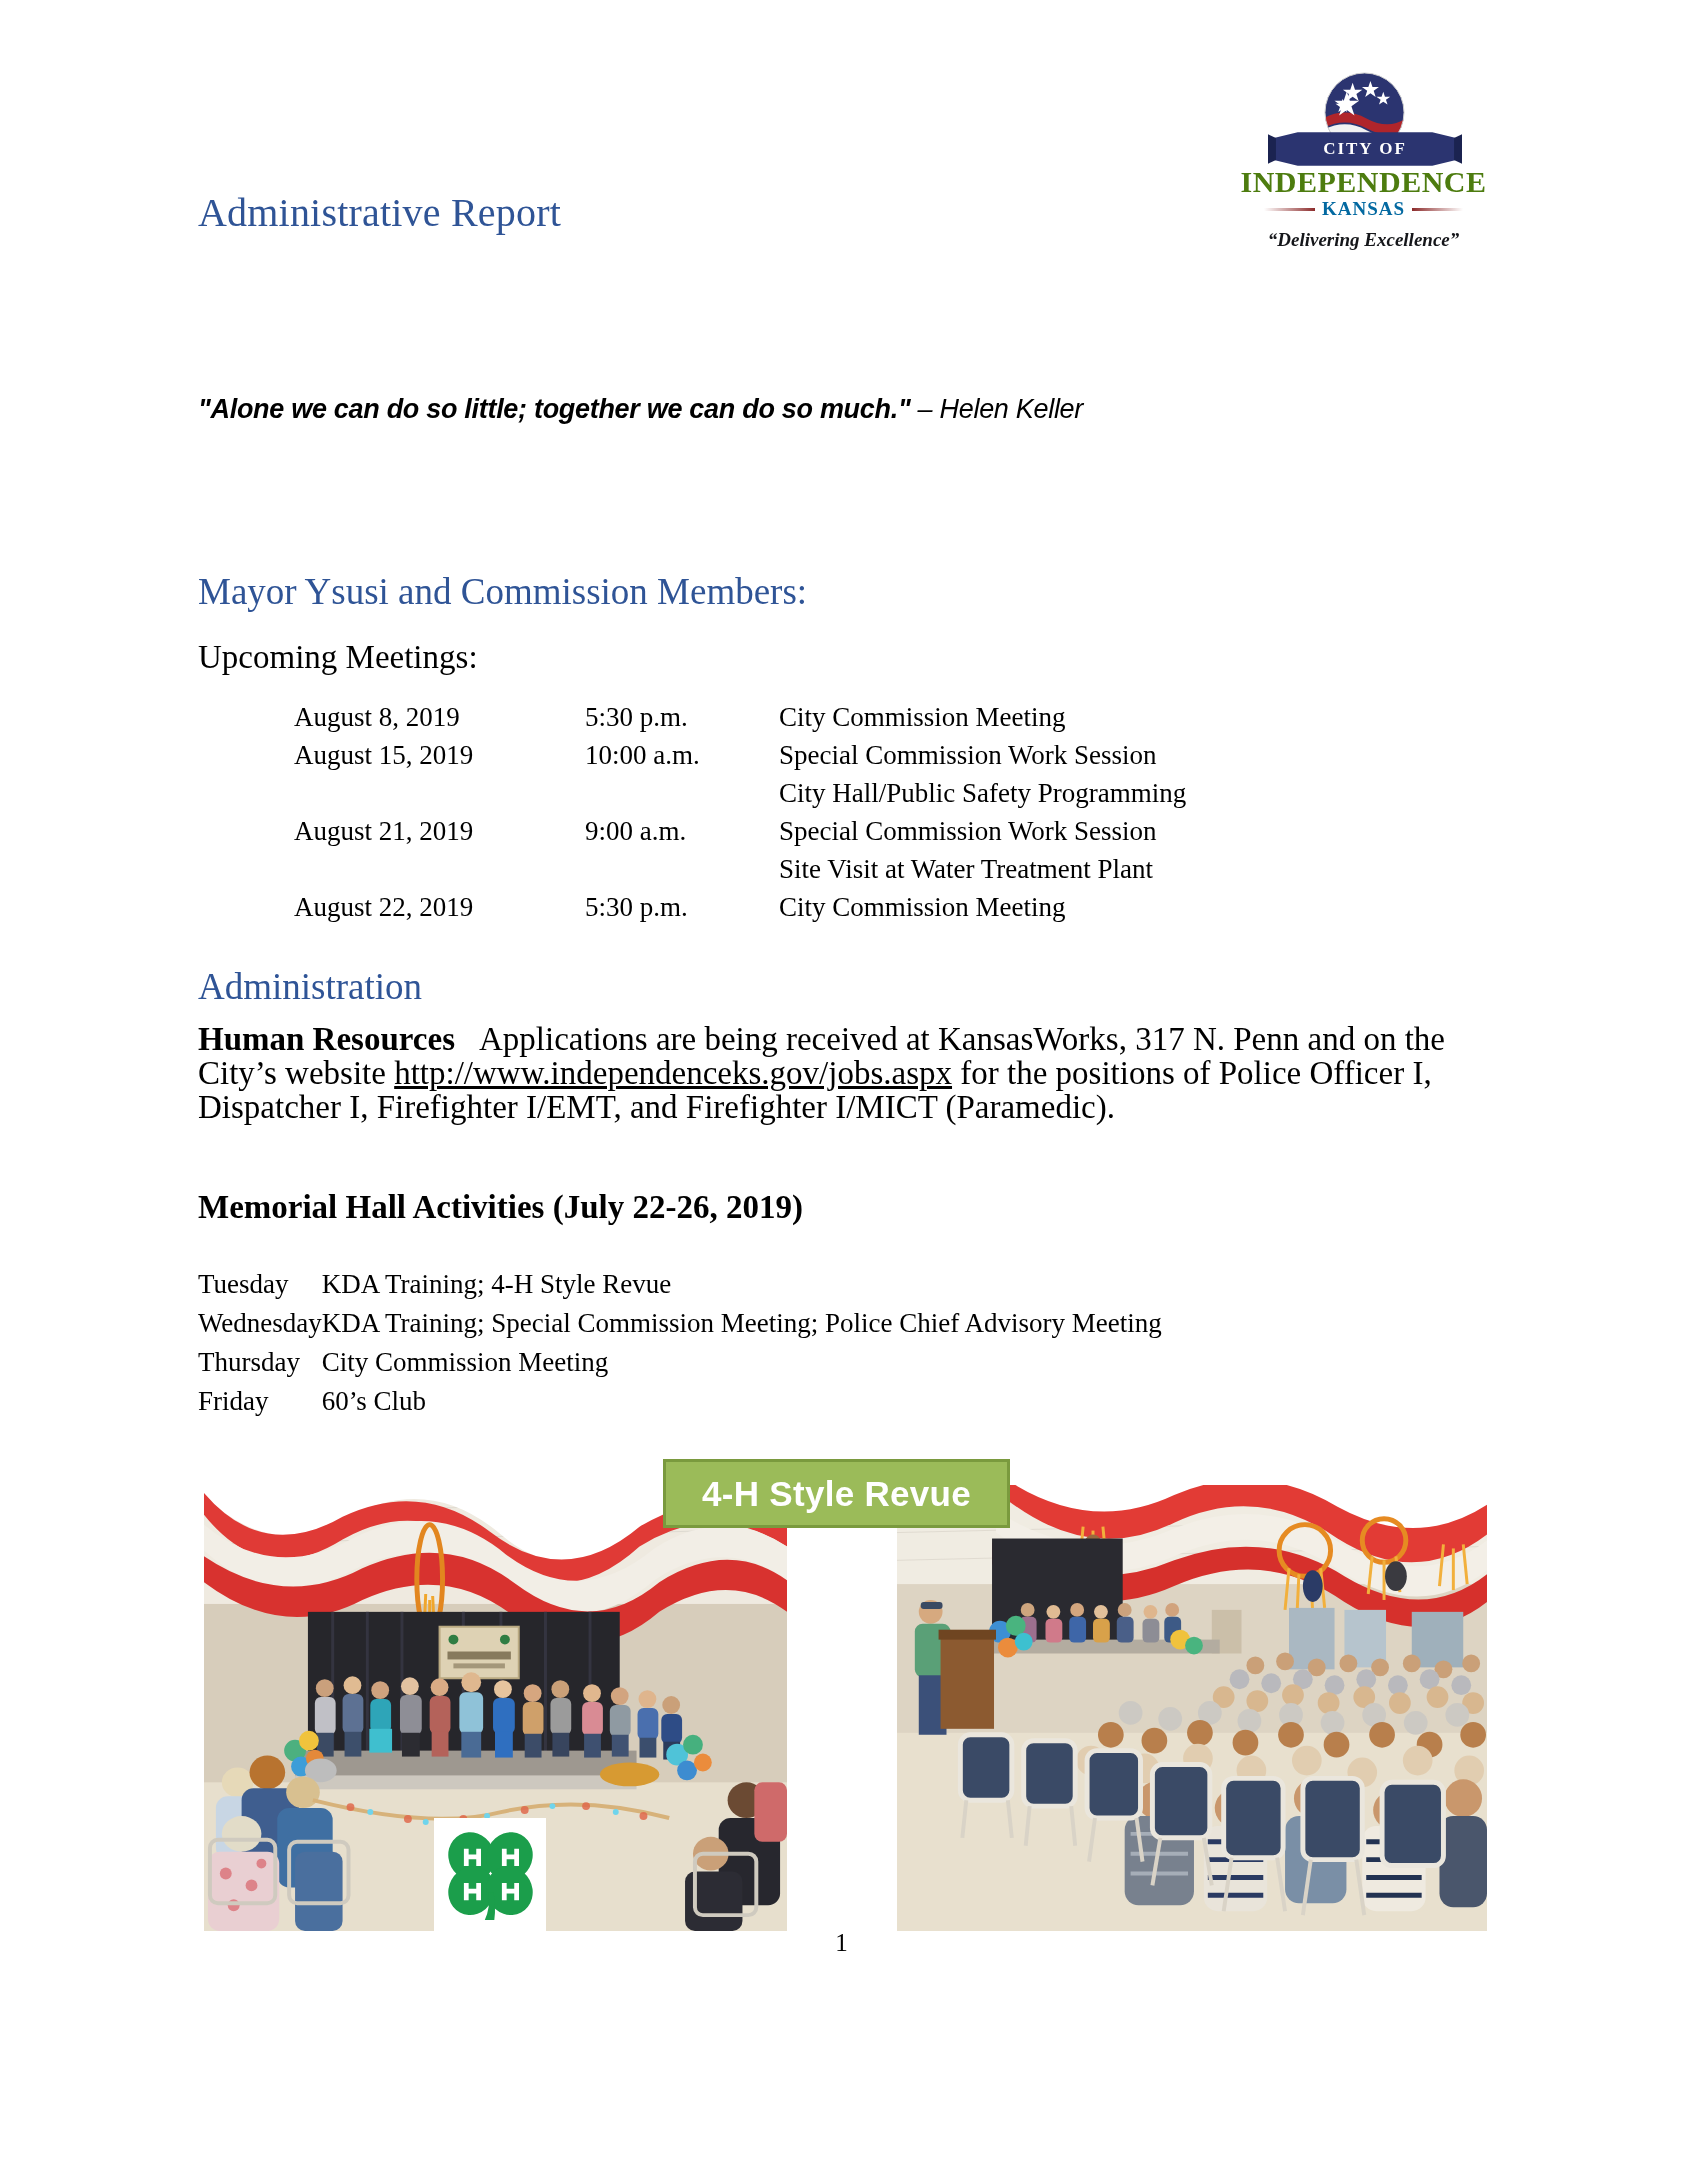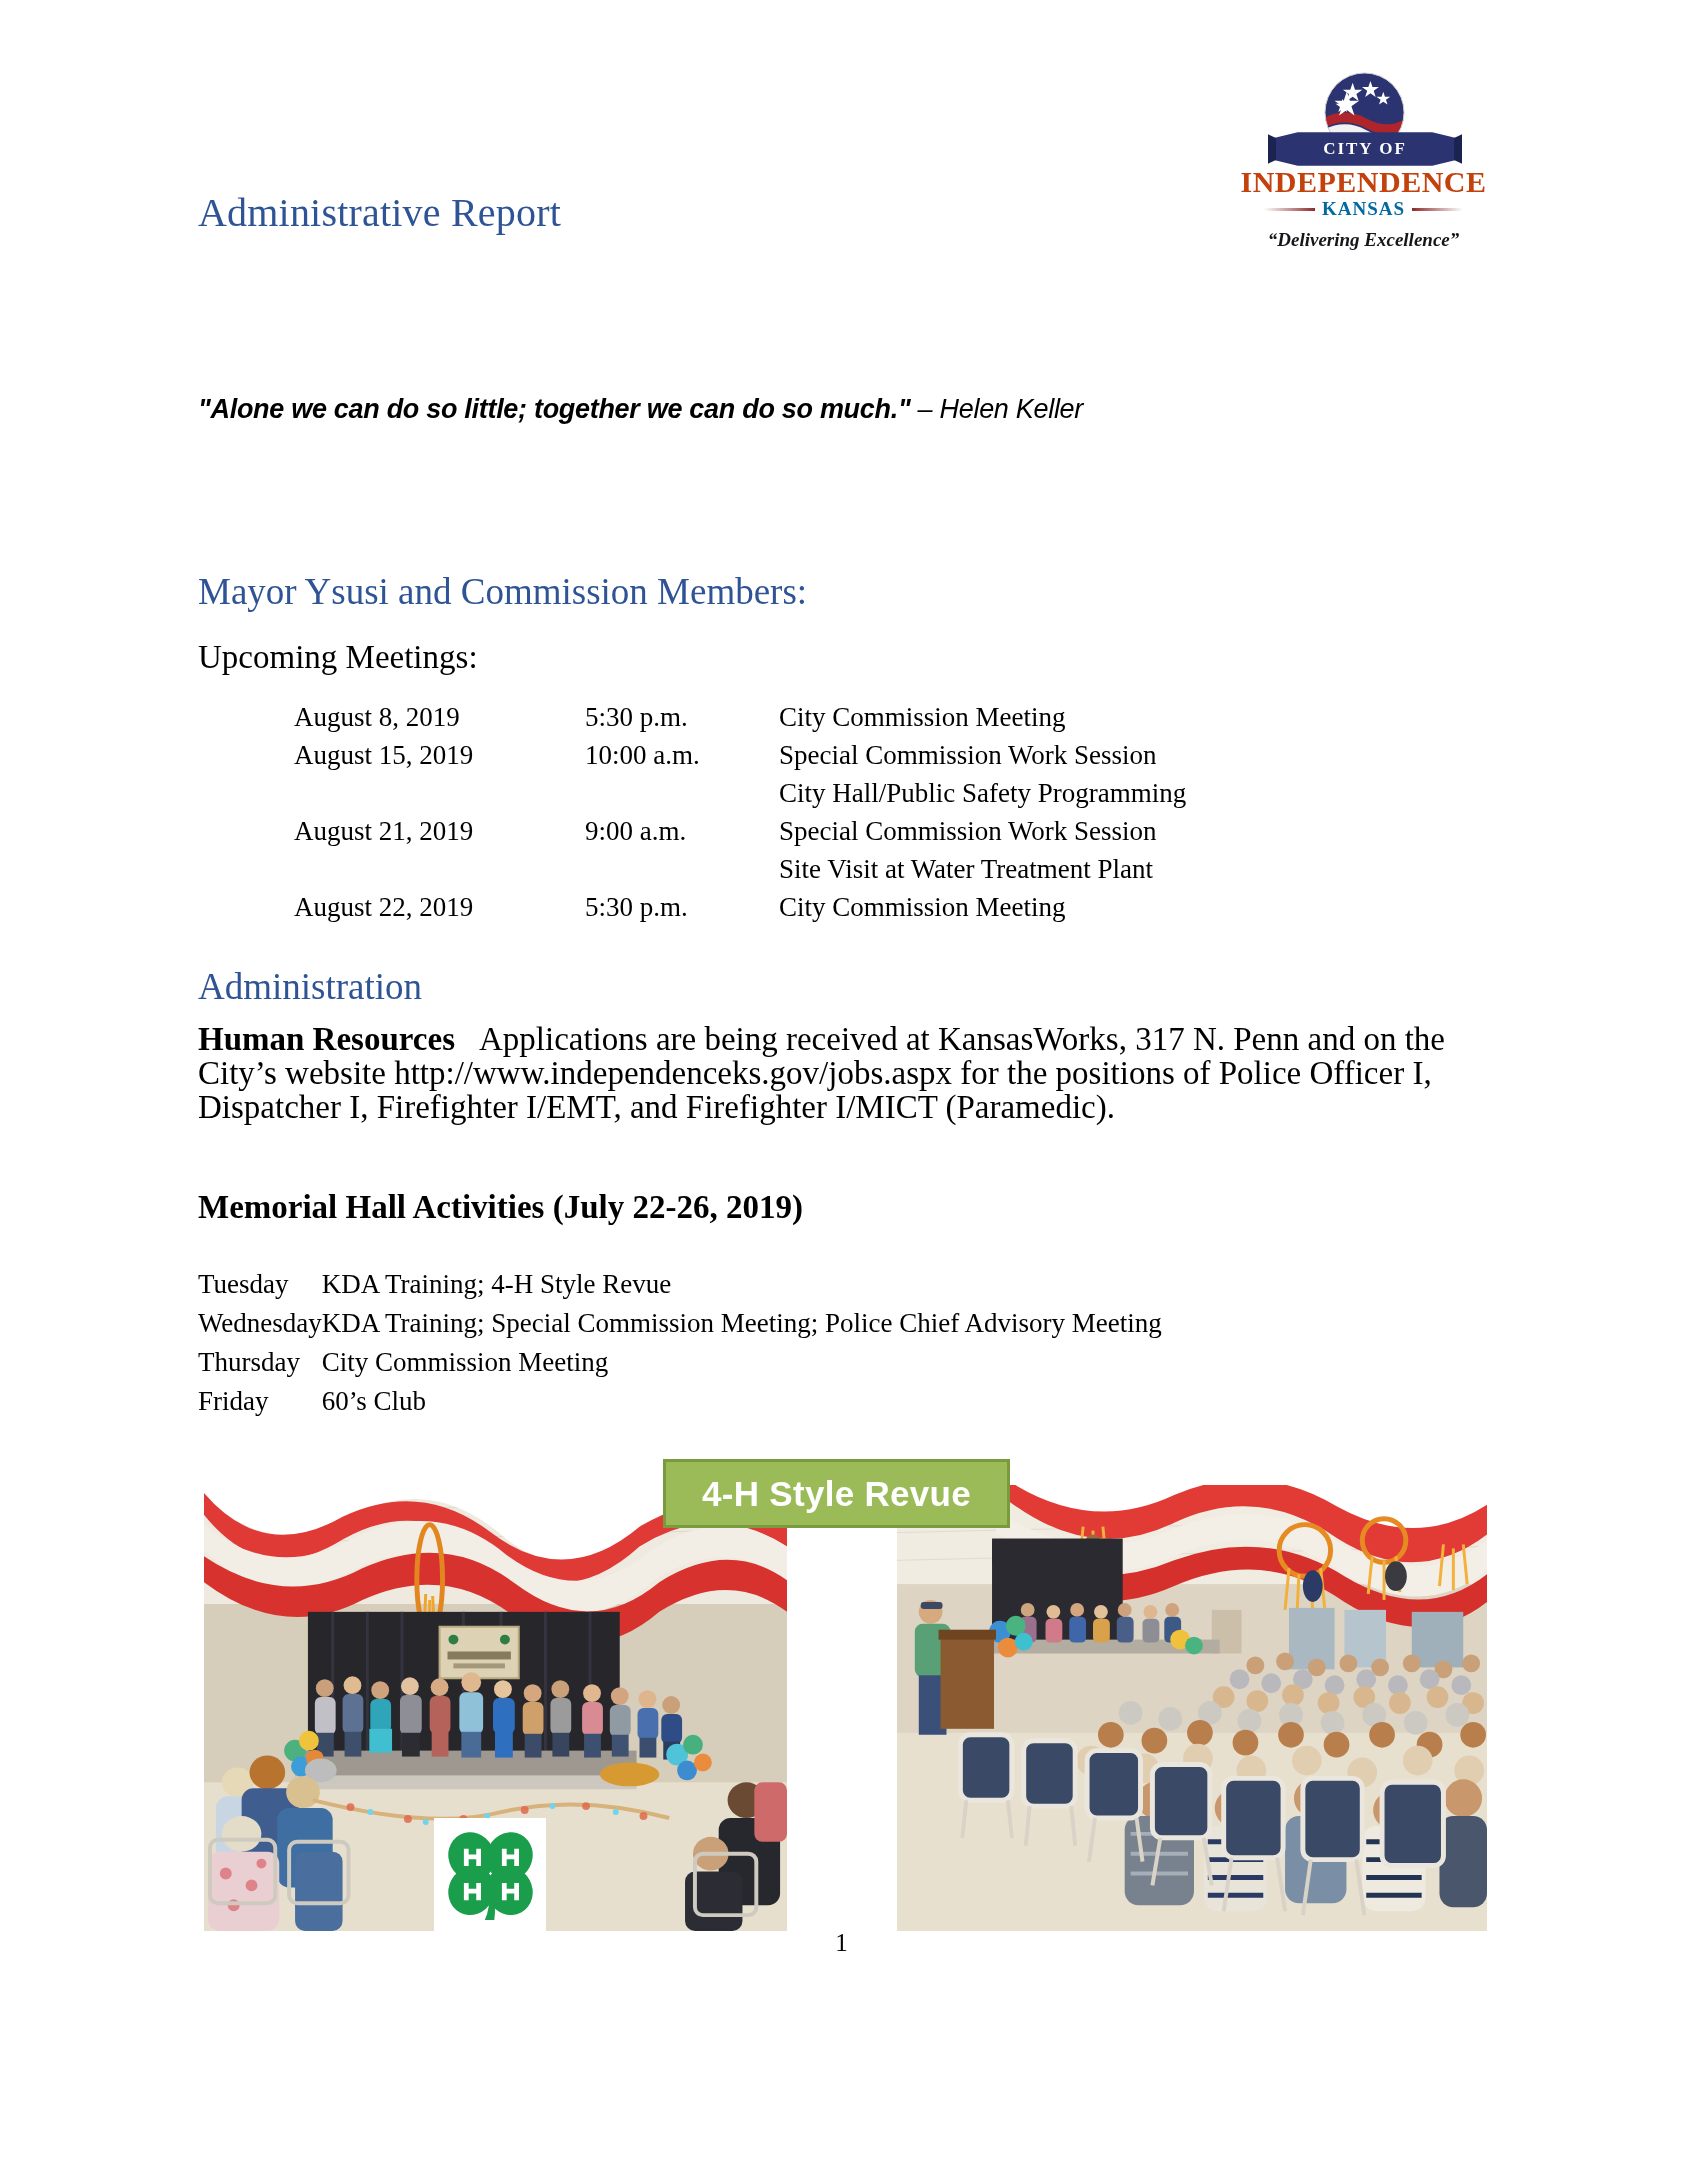--- a/index.html
+++ b/index.html
@@ -62,21 +62,21 @@
   }
   .logo-word {
     position: absolute;
     left: 0; top: 95px;
     width: 255px;
     text-align: center;
     font-family: "Liberation Serif", serif;
     font-weight: bold;
     font-size: 30px;
     letter-spacing: 0.5px;
-    color: #c2410c;
+    color: #4d7c0f;
     line-height: 32px;
   }
   .logo-state-row {
     position: absolute;
     left: 0; top: 127px;
     width: 255px;
     display: flex;
     align-items: center;
     justify-content: center;
     gap: 7px;
@@ -170,20 +170,21 @@
   
   #hr-paragraph {
     left: 198px;
     top: 1022px;
     width: 1277px;
     text-align: left;
   }
   #hr-paragraph .lead { font-weight: bold; }
   #hr-paragraph .spacer { display: inline-block; width: 24px; }
   .link-url {
+    text-decoration: underline;
     color: #000000;
   }
 
   
   #memorial-heading {
     left: 198px;
     top: 1190px;
     font-weight: bold;
     white-space: nowrap;
   }

